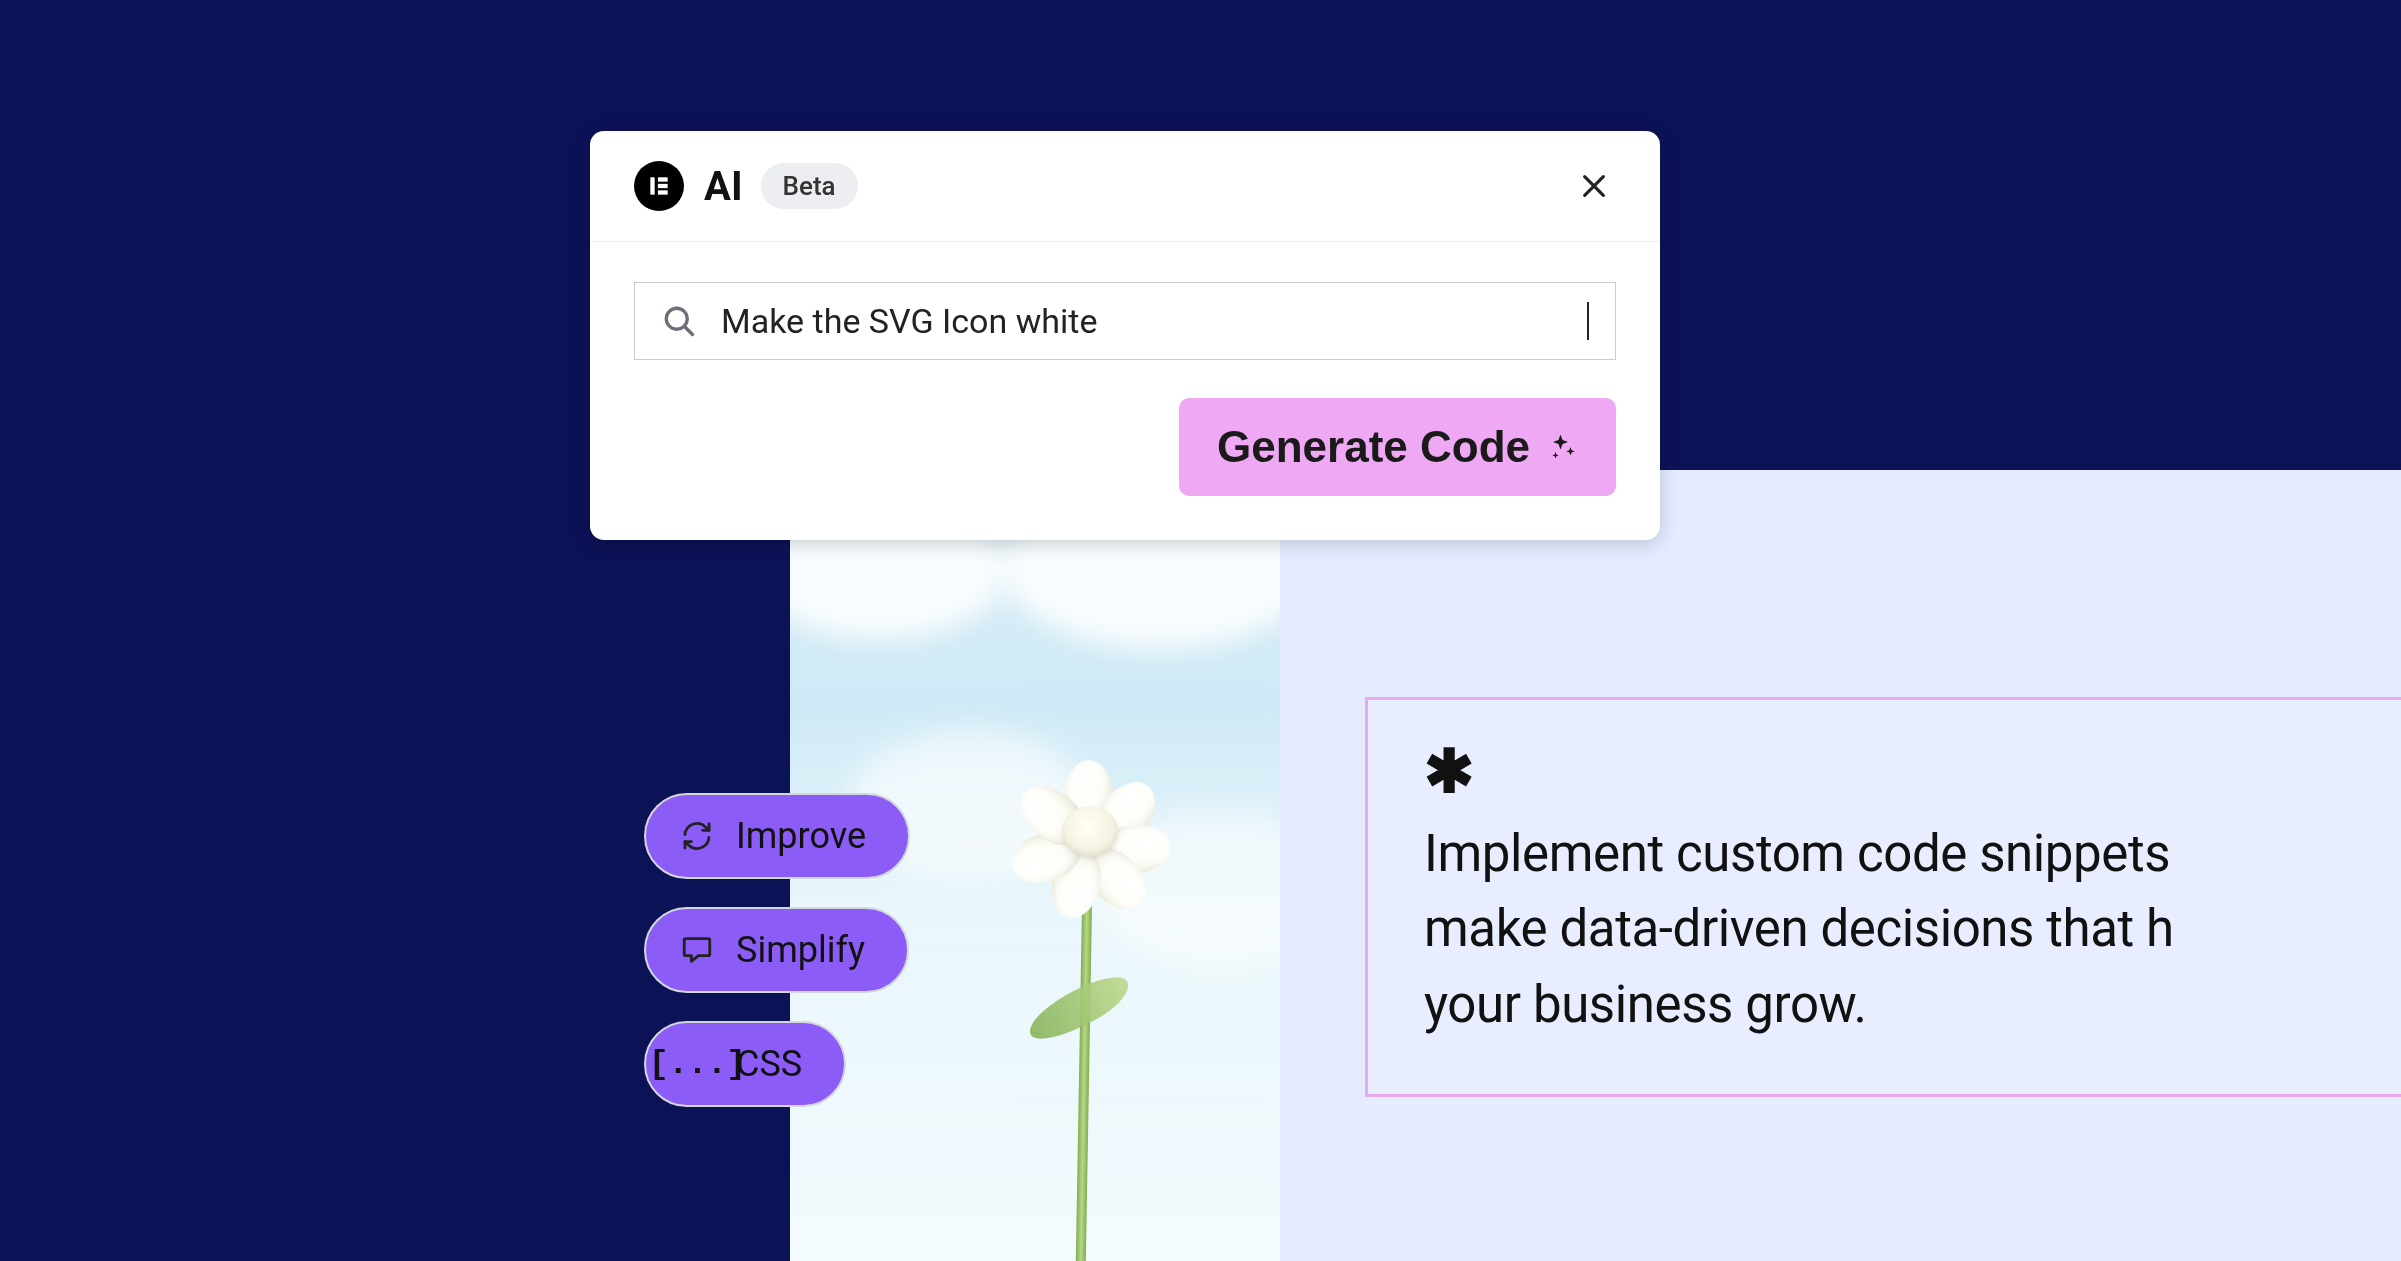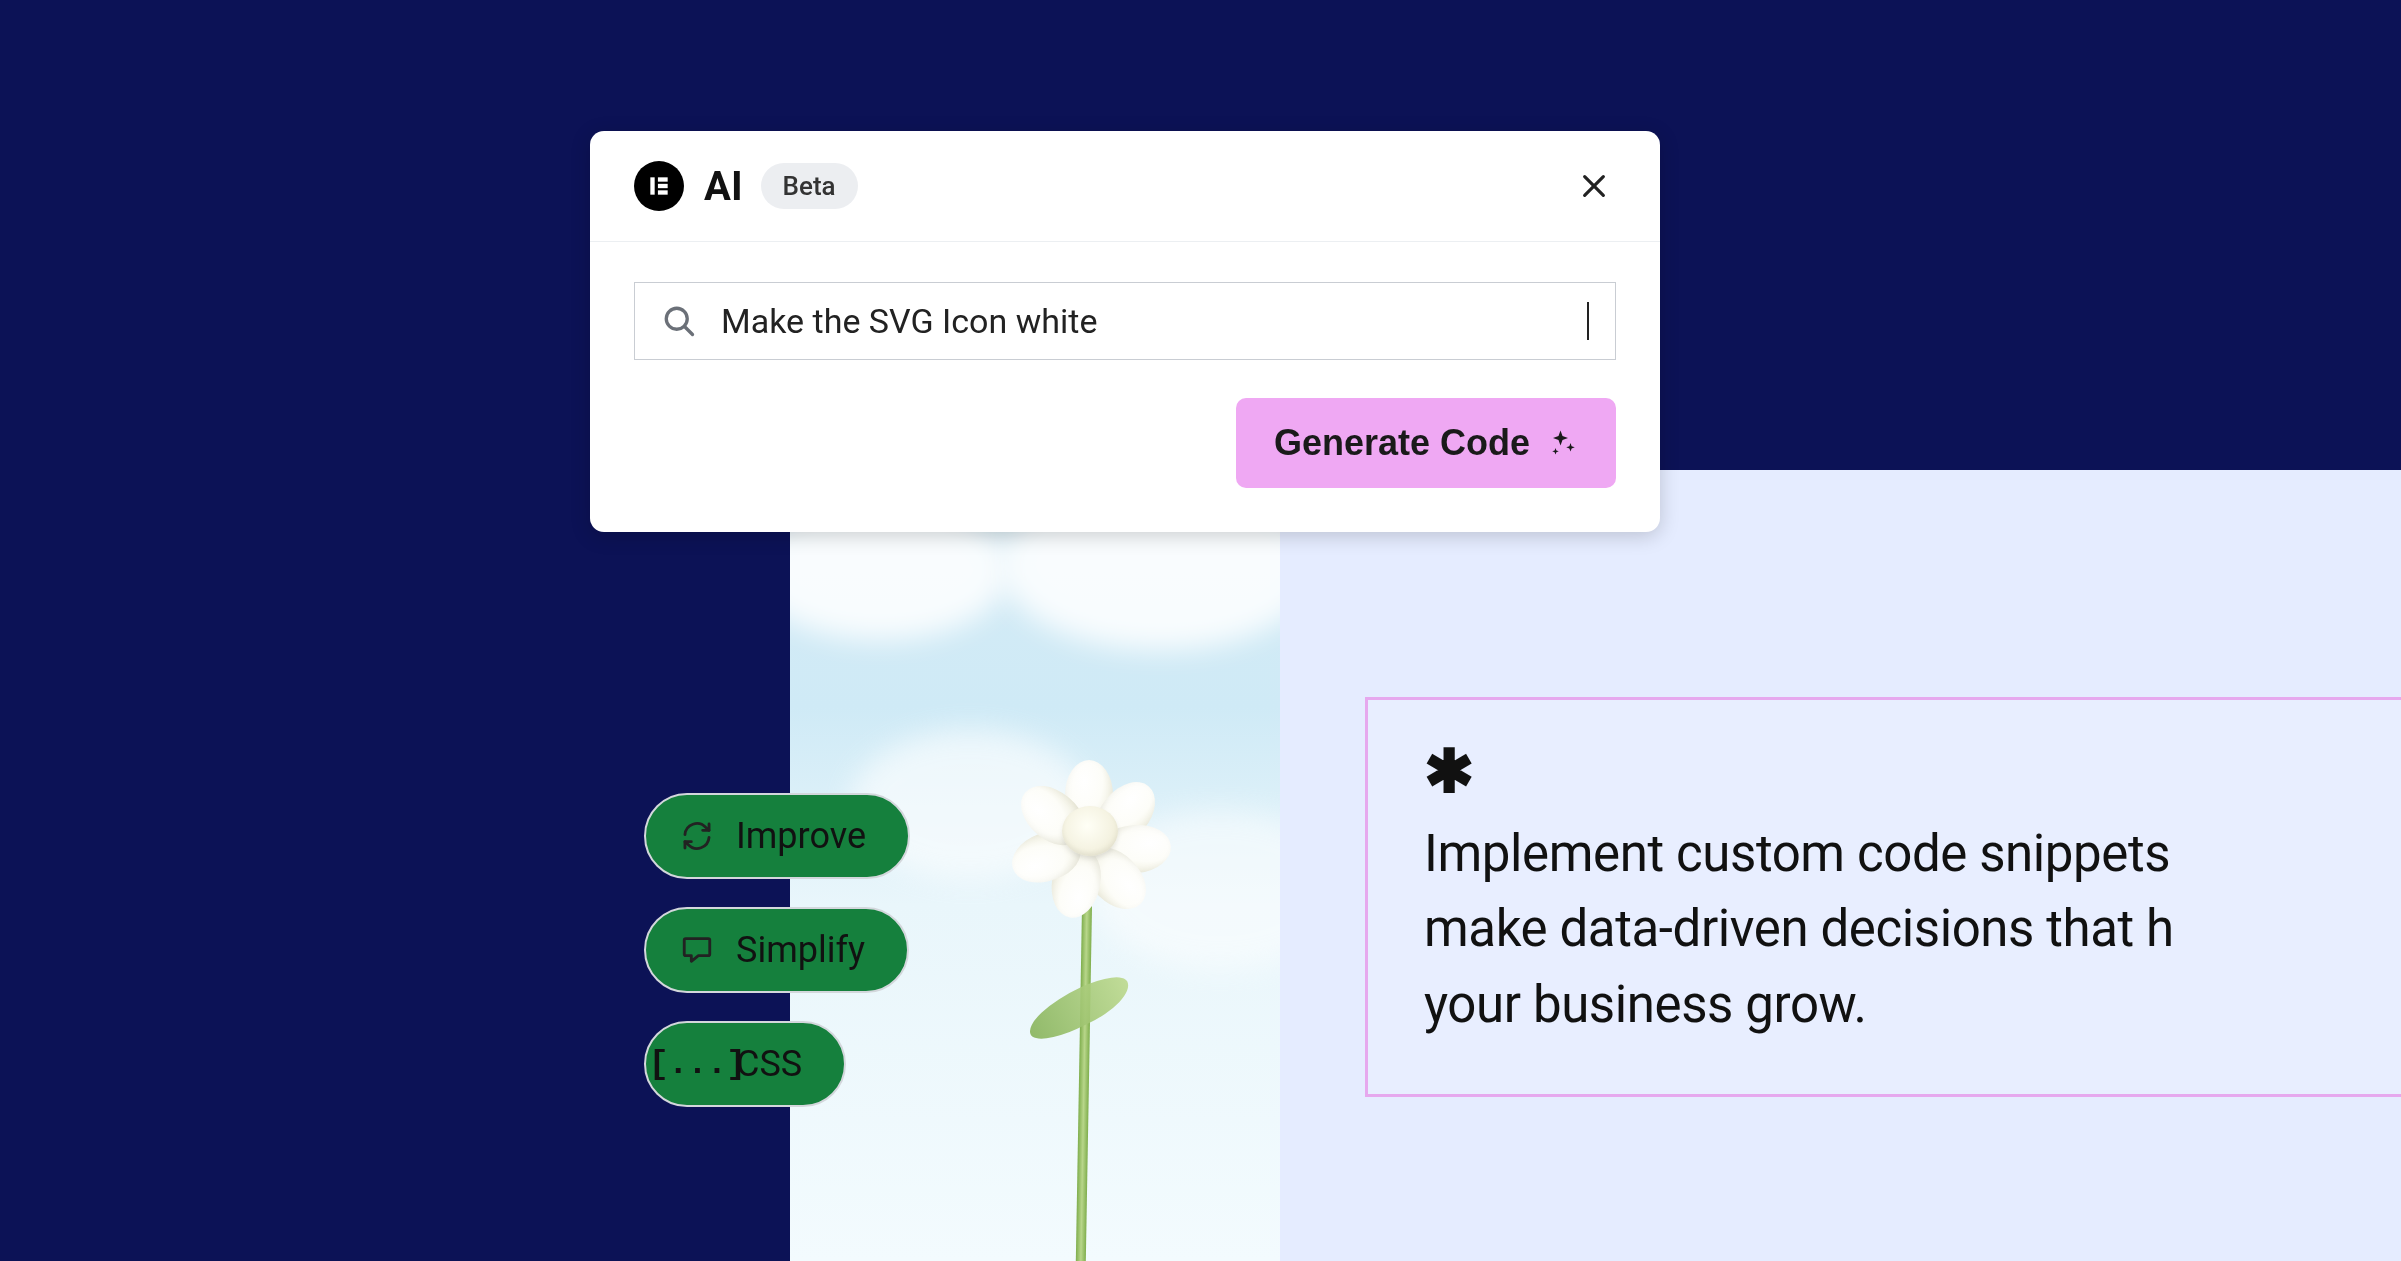--- a/index.html
+++ b/index.html
@@ -201,42 +201,42 @@
     margin-left: -20px;
   }
   .ai-actions {
     display: flex;
     justify-content: flex-end;
     margin-top: 38px;
   }
   .generate-btn {
     background: #efa8f3;
     color: #1a1a1a;
-    font-size: 36px;
+    font-size: 44px;
     font-weight: 700;
     padding: 24px 38px;
     border-radius: 10px;
     border: none;
     display: flex;
     align-items: center;
     gap: 18px;
     cursor: pointer;
   }
 
   
   .pills {
     position: absolute;
     left: 644px;
     top: 793px;
     display: flex;
     flex-direction: column;
     gap: 28px;
   }
   .pill {
-    background: #15803d;
+    background: #8b5cf6;
     border: 2px solid #d3d7dc;
     border-radius: 60px;
     padding: 20px 42px 20px 32px;
     display: flex;
     align-items: center;
     gap: 20px;
     cursor: pointer;
     width: fit-content;
   }
   .pill-label {

